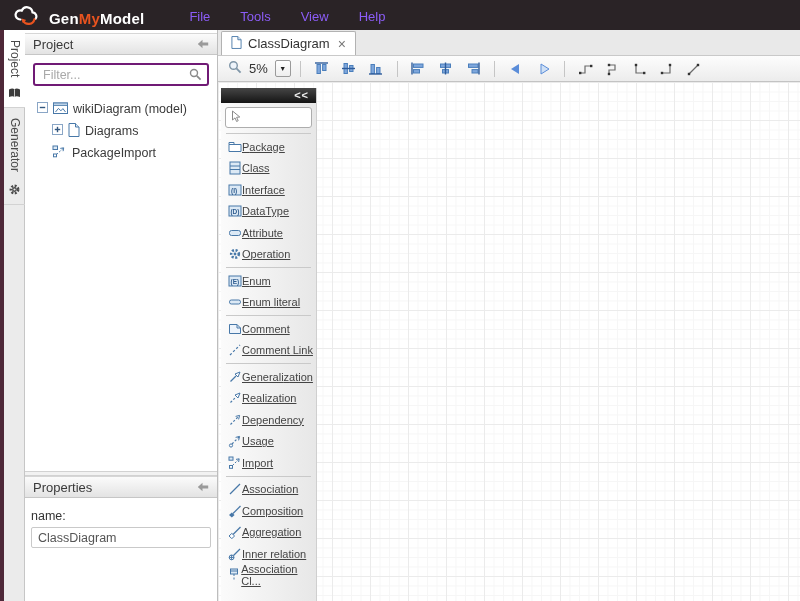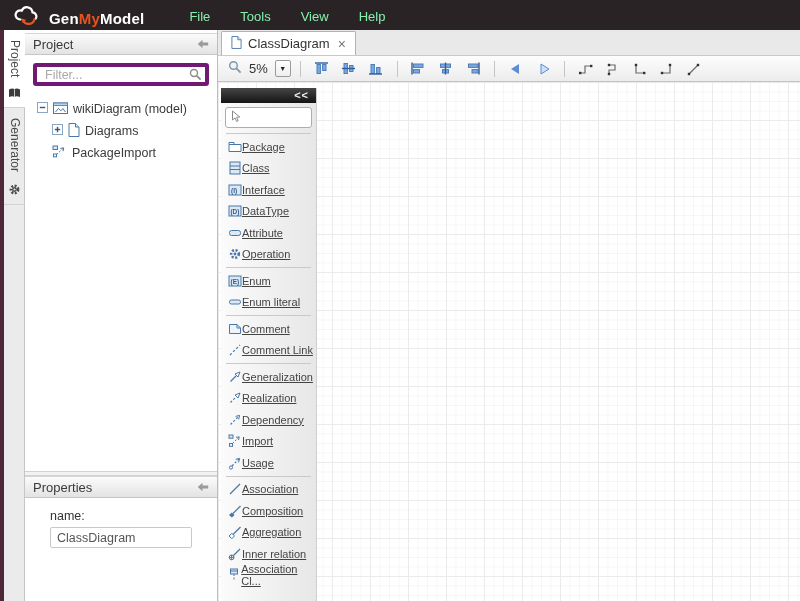--- a/index.html
+++ b/index.html
@@ -6,55 +6,55 @@
   html,body { width:800px; height:601px; overflow:hidden; }
   body { font-family:"Liberation Sans", sans-serif; font-size:13px; color:#333; background:#fff; }
   .app { width:800px; height:601px; display:flex; flex-direction:column; overflow:hidden; }
 
   
   .topbar { height:30px; background:#2a2326; display:flex; align-items:flex-end; flex:0 0 30px; }
   .logo { display:flex; align-items:center; margin-left:12px; }
   .brand { margin-left:7px; font-size:15px; font-weight:bold; color:#fff; letter-spacing:.2px; }
   .brand .my { color:#e8531f; }
   .menus { display:flex; margin-left:30px; }
-  .menu-item { color:#86efac; font-size:13px; padding:6px 15px; cursor:default; }
+  .menu-item { color:#8b5cf6; font-size:13px; padding:6px 15px; cursor:default; }
 
   
   .main-row { flex:1; display:flex; min-height:0; }
   .accent-strip { width:4px; background:#4e2838; flex:0 0 4px; }
 
   
   .side-tabs { width:21px; flex:0 0 21px; background:#ebebeb; border-right:1px solid #c6c6c6; }
   .side-tab { writing-mode:vertical-rl; display:flex; align-items:center; padding:10px 0 8px 0; gap:7px;
               font-size:12px; color:#4a4a4a; border-bottom:1px solid #d2d2d2; cursor:pointer; width:21px; }
   .side-tab.active { background:#fff; }
   .side-tab svg { margin:4px auto 0 auto; display:block; }
 
   
   .left-panel { width:193px; flex:0 0 193px; background:#fff; border-right:1px solid #bdbdbd;
                 display:flex; flex-direction:column; padding-top:3px; }
   .panel-header { height:22px; flex:0 0 22px; background:linear-gradient(#fbfbfb,#e3e3e3);
                   border-top:1px solid #d6d6d6; border-bottom:1px solid #c6c6c6;
                   display:flex; align-items:center; justify-content:space-between; padding:0 8px;
                   font-size:13px; color:#3a3a3a; }
   .filter-wrap { position:relative; margin:8px 8px 6px 8px; }
-  .filter-input { width:100%; height:23px; border:4px solid #701a75; border-radius:3px;
+  .filter-input { width:100%; height:23px; border:2px solid #701a75; border-radius:3px;
                   padding:0 16px 0 8px; font-size:12.5px; color:#444; font-family:inherit; outline:none; }
   .filter-input::placeholder { color:#a9a9a9; }
   .filter-mag { position:absolute; right:7px; top:5px; }
 
   .tree { padding:6px 0 0 0; }
   .tree-row { height:22px; display:flex; align-items:center; gap:5px; font-size:12.5px; color:#3a3a3a; cursor:default; }
   .indent-1 { padding-left:12px;text-align:right; }
   .indent-2 { padding-left:27px; }
 
   .spacer { flex:1; background:#fff; }
   .splitter { height:5px; flex:0 0 5px; background:#f2f2f2; border-top:1px solid #d2d2d2; border-bottom:1px solid #d2d2d2; cursor:row-resize; }
 
-  .props-body { padding:11px 25px; }
+  .props-body { padding:11px 6px; }
   .field-label { font-size:12.5px; color:#333; margin-bottom:4px; }
   .field-input { width:100%; height:21px; border:1px solid #c9c9c9; border-radius:2px; padding:0 6px;
                  font-size:12.5px; color:#555; font-family:inherit; outline:none; }
   .props-bottom { height:42px; flex:0 0 42px; }
 
   
   .editor { flex:1; display:flex; flex-direction:column; min-width:0; background:#eee; }
   .tabbar { height:26px; flex:0 0 26px; background:#e9e9e9; display:flex; align-items:flex-end; border-bottom:1px solid #c9c9c9; }
   .doc-tab { height:24px; margin-left:3px; background:#fff; border:1px solid #b2b2b2; border-bottom:none;
              border-radius:2px 2px 0 0; display:flex; align-items:center; gap:6px; padding:0 9px; font-size:13px; color:#333; cursor:default; }
@@ -479,38 +479,38 @@
               <svg width="14" height="14" viewBox="0 0 14 14">
                   <line x1="2.5" y1="11.5" x2="11" y2="3" stroke="#4878a8" stroke-width="1.2" stroke-dasharray="2.2 1.8"></line>
                   <path d="M11.6 2.4 l-4 1 M11.6 2.4 l-1 4" stroke="#4878a8" fill="none"></path>
                 </svg>
             </span>
             <span><span>Dependenc</span><span class="mn">y</span><span></span></span>
           </div>
           <div class="pitem">
             <span class="picon">
               <svg width="14" height="14" viewBox="0 0 14 14">
+                  <line x1="4" y1="10" x2="11" y2="3" stroke="#4878a8" stroke-width="1.2" stroke-dasharray="2.2 1.8"></line>
+                  <path d="M11.6 2.4 l-4 1 M11.6 2.4 l-1 4" stroke="#4878a8" fill="none"></path>
+                  <circle cx="3" cy="11.5" r="1.6" fill="none" stroke="#4878a8"></circle>
+                </svg>
+            </span>
+            <span><span></span><span class="mn">U</span><span>sage</span></span>
+          </div>
+          <div class="pitem">
+            <span class="picon">
+              <svg width="14" height="14" viewBox="0 0 14 14">
                   <rect x="1" y="1" width="4" height="3.2" fill="#dce9f5" stroke="#4878a8"></rect>
                   <line x1="4.5" y1="9.5" x2="10.5" y2="3.5" stroke="#4878a8" stroke-dasharray="2 1.5"></line>
                   <path d="M11.2 2.8 l-3.2 0.6 M11.2 2.8 l-0.6 3.2" stroke="#4878a8" fill="none"></path>
                   <rect x="1.5" y="9.5" width="3" height="2.8" fill="#fff" stroke="#4878a8"></rect>
                 </svg>
             </span>
             <span><span>Import</span><span class="mn"></span><span></span></span>
           </div>
-          <div class="pitem">
-            <span class="picon">
-              <svg width="14" height="14" viewBox="0 0 14 14">
-                  <line x1="4" y1="10" x2="11" y2="3" stroke="#4878a8" stroke-width="1.2" stroke-dasharray="2.2 1.8"></line>
-                  <path d="M11.6 2.4 l-4 1 M11.6 2.4 l-1 4" stroke="#4878a8" fill="none"></path>
-                  <circle cx="3" cy="11.5" r="1.6" fill="none" stroke="#4878a8"></circle>
-                </svg>
-            </span>
-            <span><span></span><span class="mn">U</span><span>sage</span></span>
-          </div>
 
           <div class="pal-sep"></div>
 
           <div class="pitem">
             <span class="picon">
               <svg width="14" height="14" viewBox="0 0 14 14">
                   <line x1="2" y1="12" x2="12" y2="2" stroke="#4878a8" stroke-width="1.2"></line>
                 </svg>
             </span>
             <span><span>A</span><span class="mn">s</span><span>sociation</span></span>

